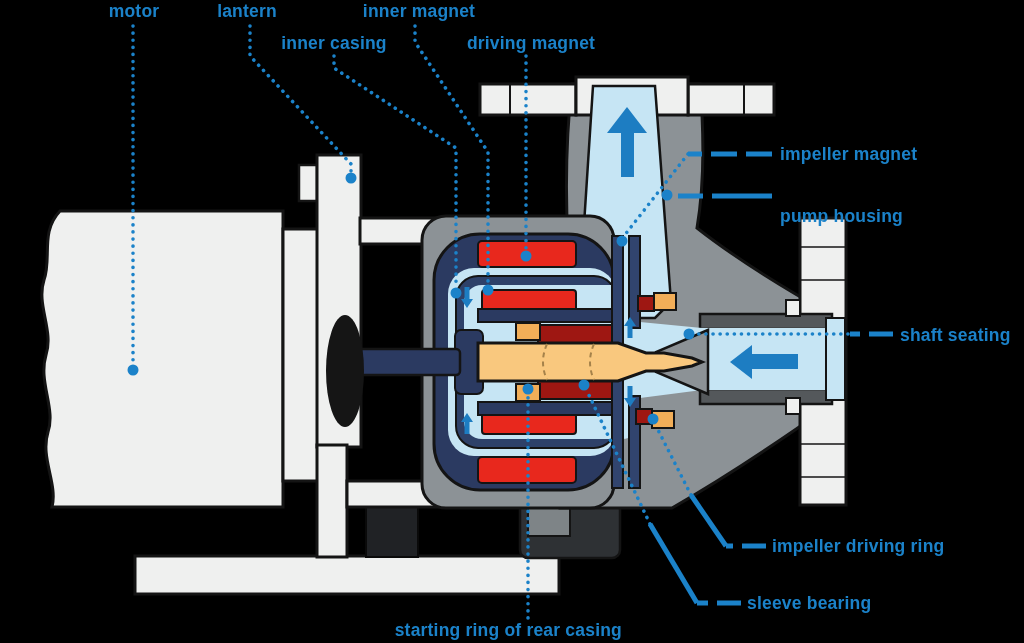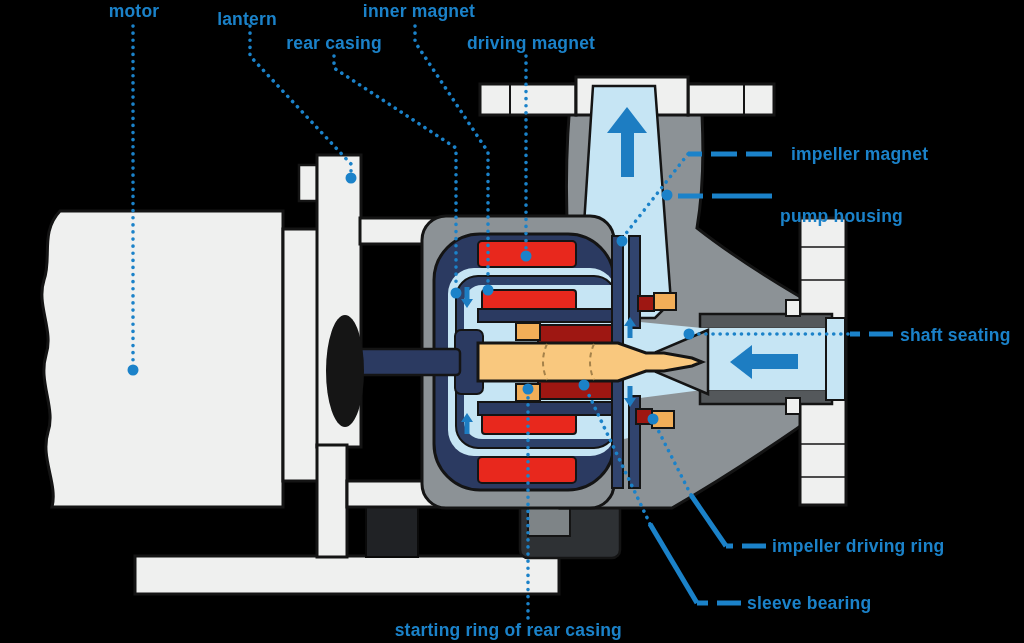--- a/index.html
+++ b/index.html
@@ -173,24 +173,24 @@
       <circle cx="584" cy="385" r="5.5" stroke="none"></circle>
     </g>
     <g>
       <path d="M528,618 V396" fill="none" stroke-width="3.6" stroke-linecap="round" stroke-dasharray="0.1 7"></path>
       <circle cx="528" cy="389" r="5.5" stroke="none"></circle>
     </g>
   </g>
 </svg>
 
   <div class="lbl center" style="left:74px;top:2px;width:120px;">motor</div>
-  <div class="lbl center" style="left:187px;top:10px;width:120px;">lantern</div>
-  <div class="lbl center" style="left:254px;top:34px;width:160px;">rear casing</div>
+  <div class="lbl center" style="left:187px;top:2px;width:120px;">lantern</div>
+  <div class="lbl center" style="left:254px;top:34px;width:160px;">inner casing</div>
   <div class="lbl center" style="left:451px;top:34px;width:160px;">driving magnet</div>
   <div class="lbl center" style="left:339px;top:2px;width:160px;">inner magnet</div>
-  <div class="lbl" style="left:780px;top:145px;margin-left:11px;">impeller magnet</div>
+  <div class="lbl" style="left:780px;top:145px;">impeller magnet</div>
   <div class="lbl" style="left:780px;top:187px;margin-top:20px;">pump housing</div>
   <div class="lbl" style="left:900px;top:326px;">shaft seating</div>
   <div class="lbl" style="left:772px;top:537px;">impeller driving ring</div>
   <div class="lbl" style="left:747px;top:594px;text-align:right;">sleeve bearing</div>
   <div class="lbl center" style="left:392px;top:621px;width:230px;text-align:right;">starting ring of rear casing</div>
 
 </div>
 
 </body></html>

